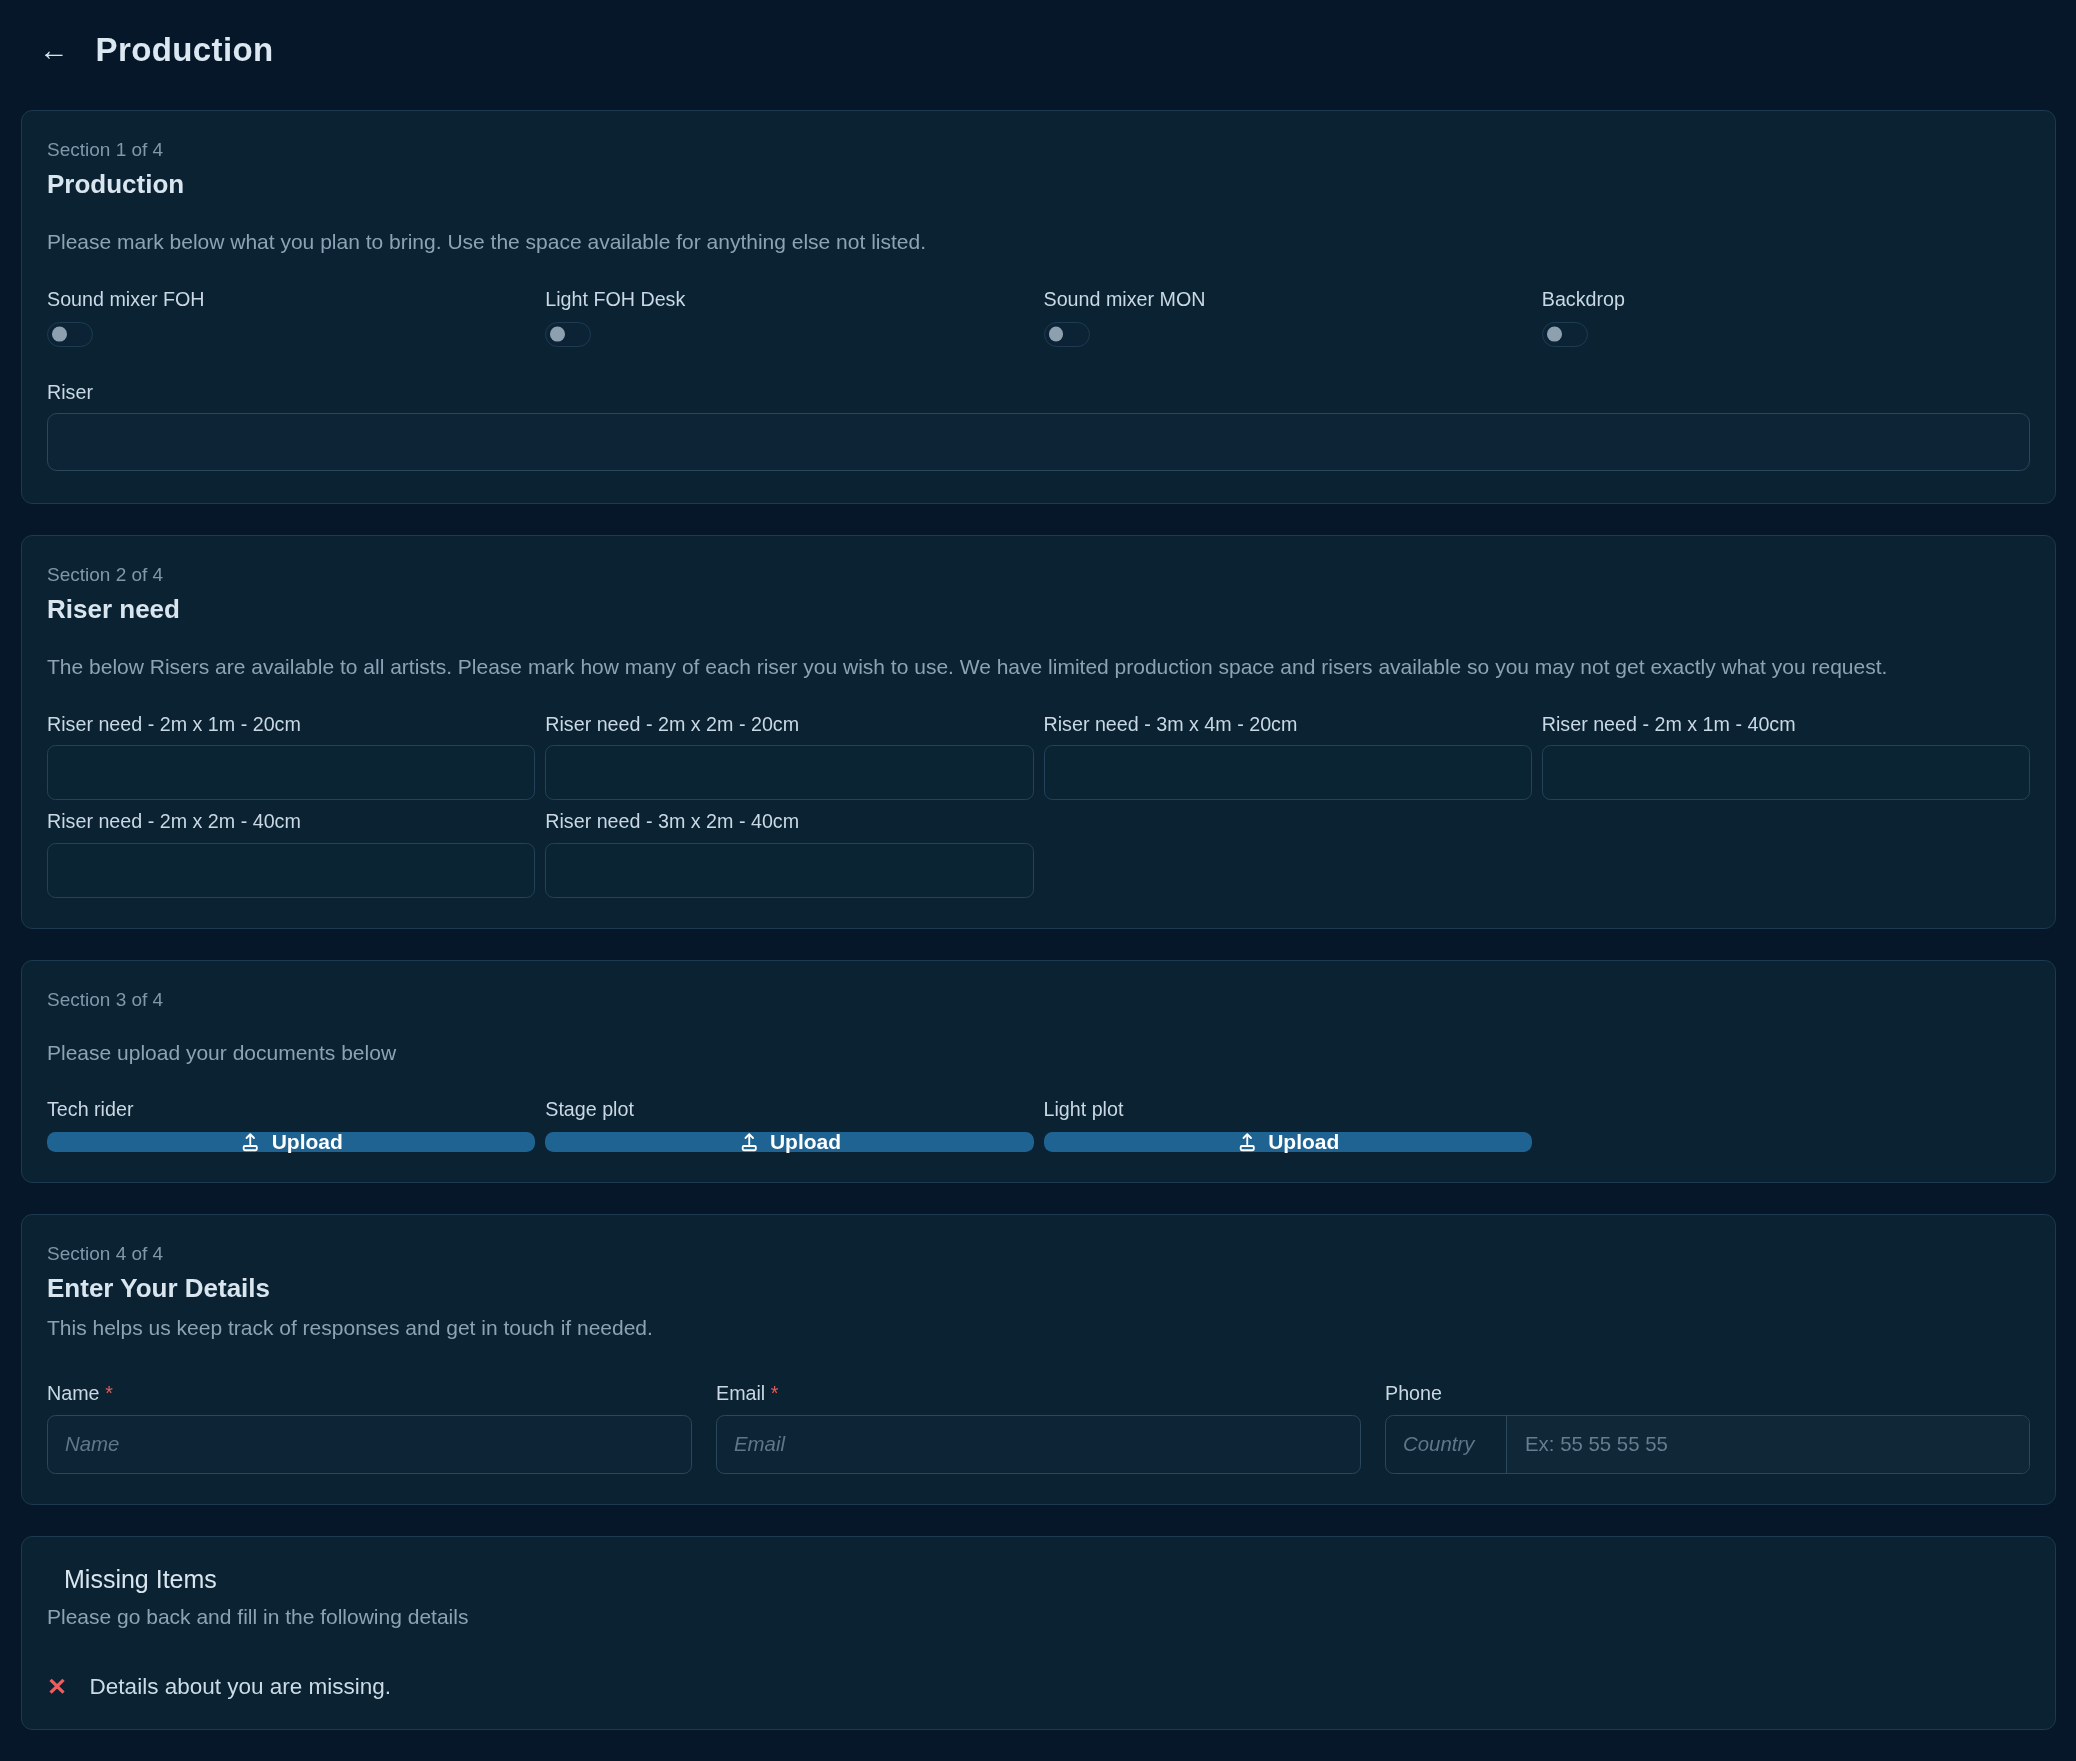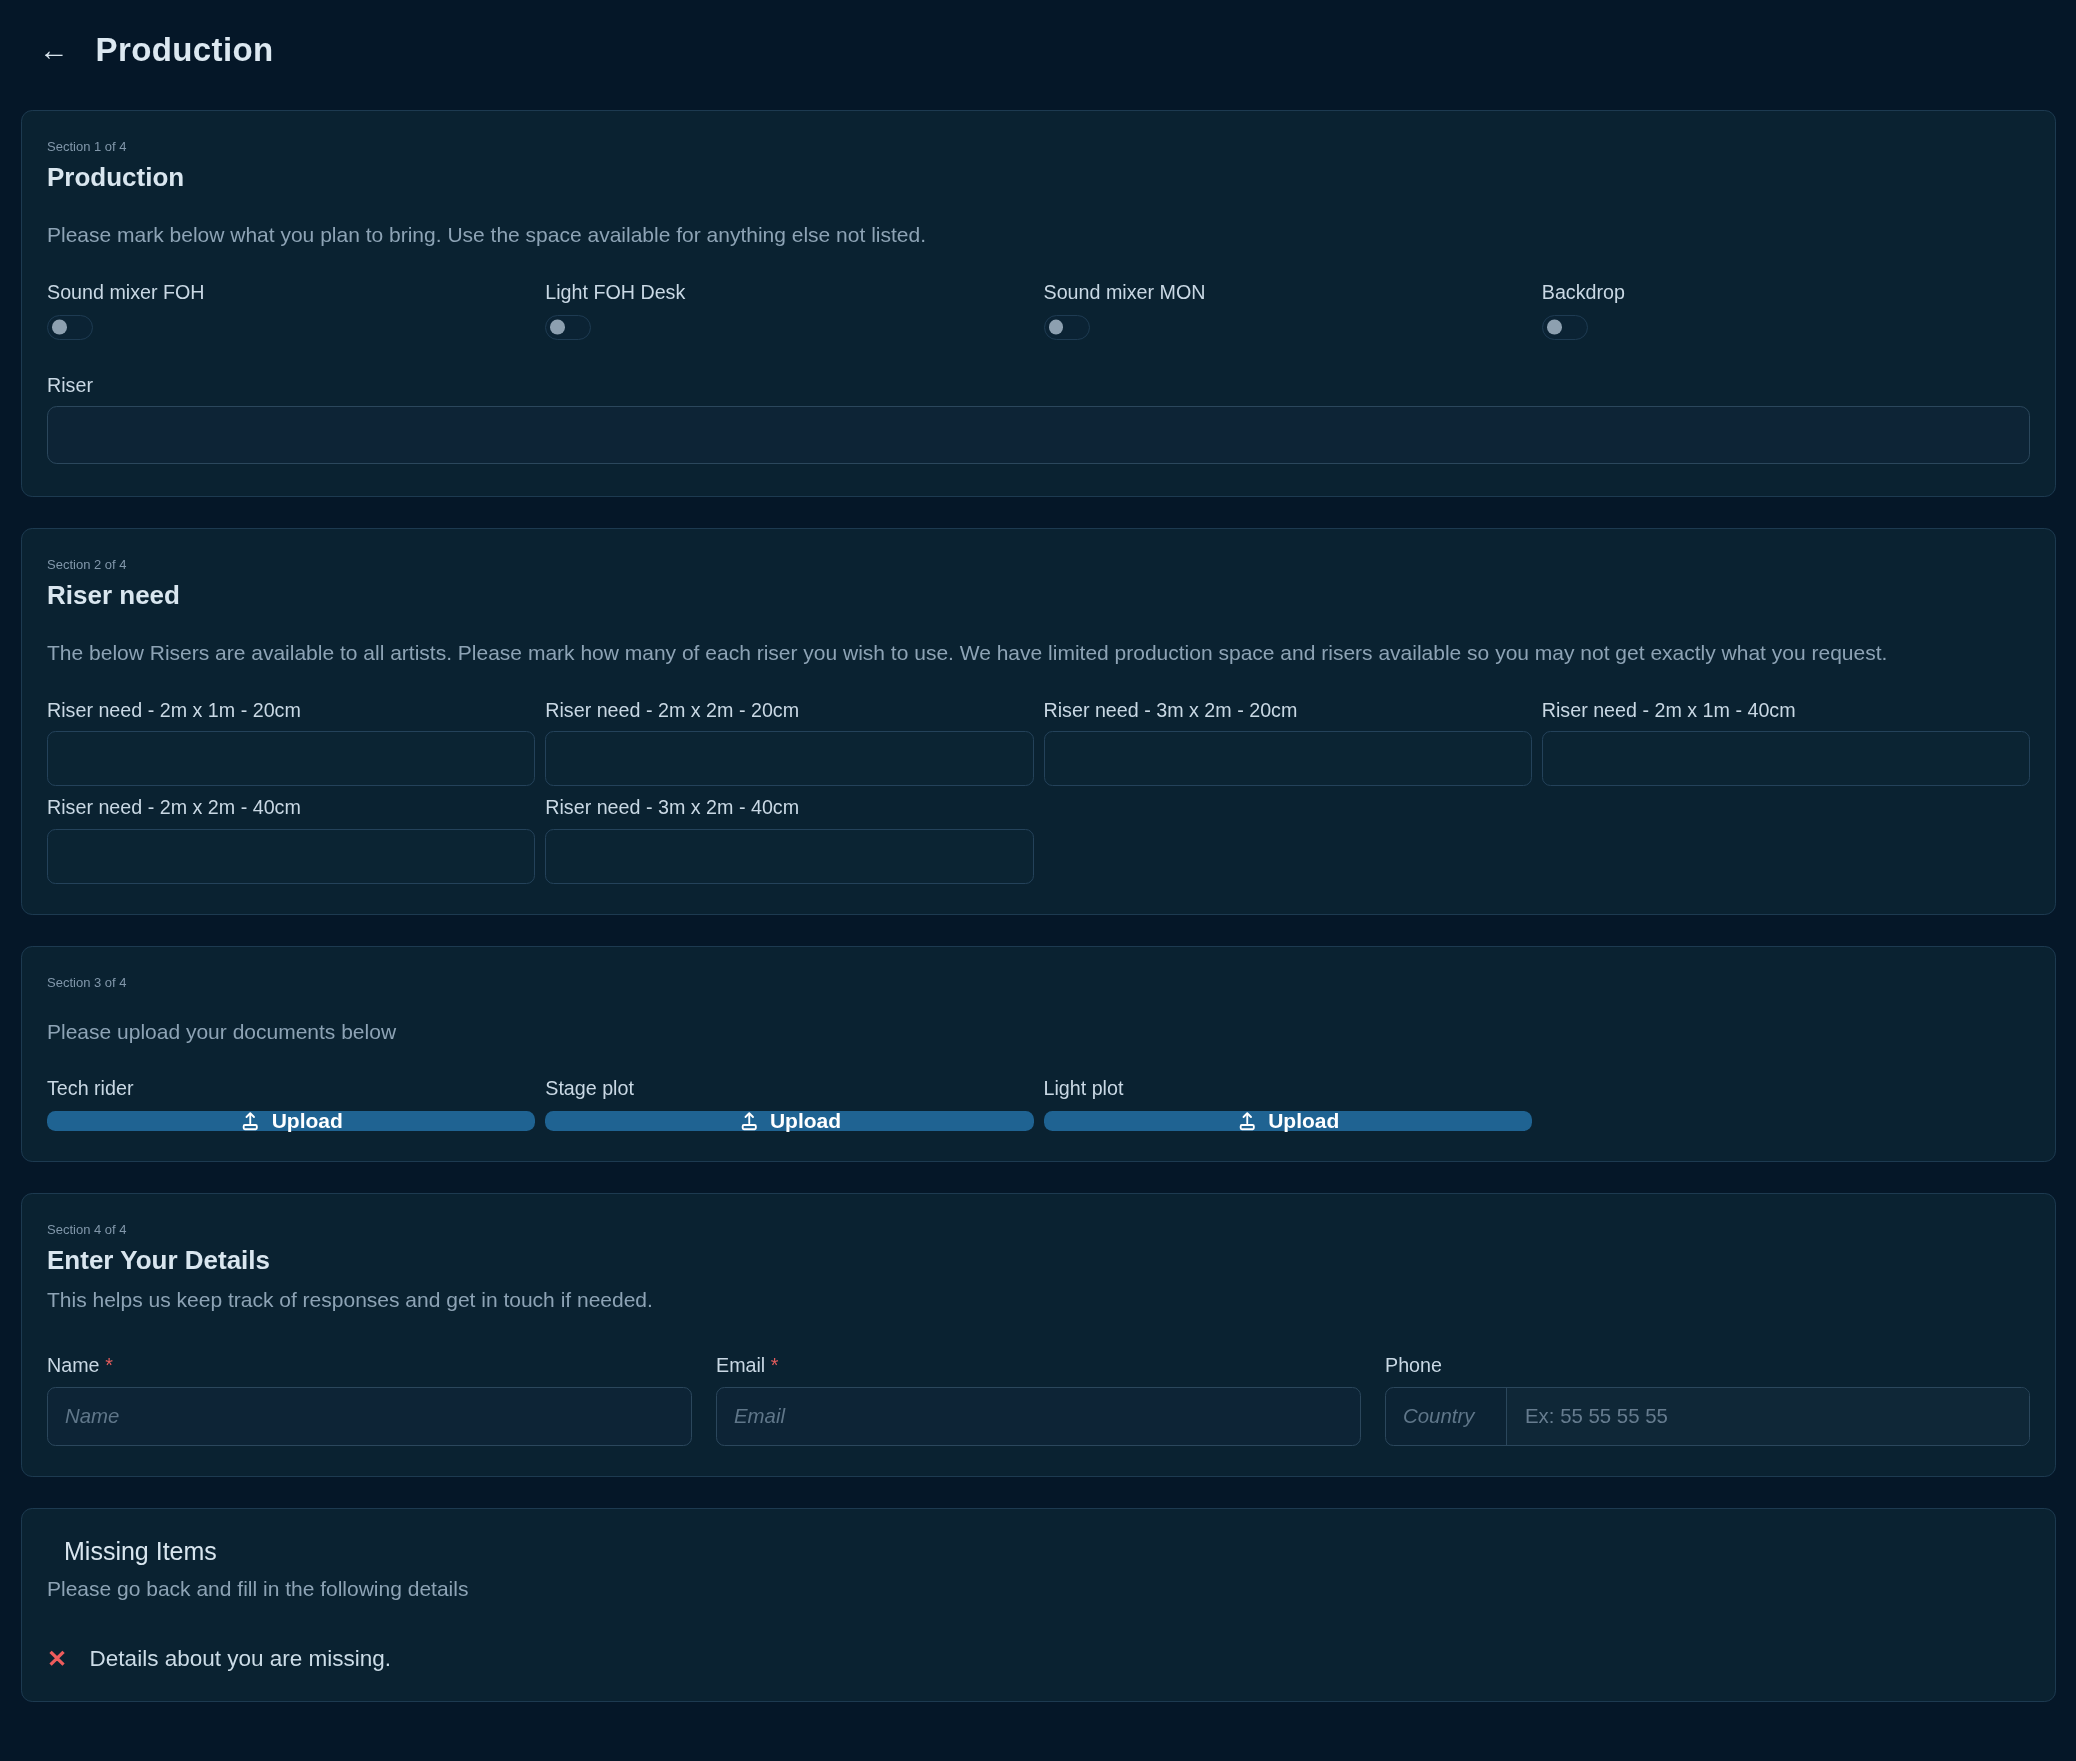--- a/index.html
+++ b/index.html
@@ -22,21 +22,21 @@
   .page-title { font-size: 33px; font-weight: 700; color: #dce8f1; letter-spacing: 0.4px; }
 
   
   .card {
     margin: 0 21px 31px 21px;
     background: #0a2231;
     border: 0.7px solid #1d3a50;
     border-radius: 11.2px;
     padding: 28px 25px 29.5px 25px;
   }
-  .kicker { font-size: 13px; color: #8197aa; margin-bottom: 8.4px; }
+  .kicker { font-size: 19px; color: #8197aa; margin-bottom: 8.4px; }
   .card-title { font-size: 26px; font-weight: 700; color: #d9e6ef; }
   .card-desc { font-size: 21px; color: #8da3b5; margin-top: 28px; line-height: 1.35; }
   .card-desc.tight { margin-top: 9.8px; }
 
   
   .grid-4 { display: grid; grid-template-columns: repeat(4, 1fr); column-gap: 18px; row-gap: 22.5px; margin-top: 31px; gap: 10px; }
   .grid-3 { display: grid; grid-template-columns: repeat(3, 1fr); column-gap: 24px; margin-top: 40px; }
 
   .field-label { font-size: 19.7px; color: #c9d8e4; }
   .req { color: #e25c5c; margin-left: 5.6px; font-size: 19.7px; }
@@ -164,21 +164,21 @@
   <div class="grid-4">
     <div>
       <div class="field-label">Riser need - 2m x 1m - 20cm</div>
       <input class="text-input riser-input" style="">
     </div>
     <div>
       <div class="field-label">Riser need - 2m x 2m - 20cm</div>
       <input class="text-input riser-input" style="">
     </div>
     <div>
-      <div class="field-label">Riser need - 3m x 2m - 20cm</div>
+      <div class="field-label">Riser need - 3m x 4m - 20cm</div>
       <input class="text-input riser-input" style="">
     </div>
     <div>
       <div class="field-label">Riser need - 2m x 1m - 40cm</div>
       <input class="text-input riser-input" style="">
     </div>
     <div>
       <div class="field-label">Riser need - 2m x 2m - 40cm</div>
       <input class="text-input riser-input" style="">
     </div>

